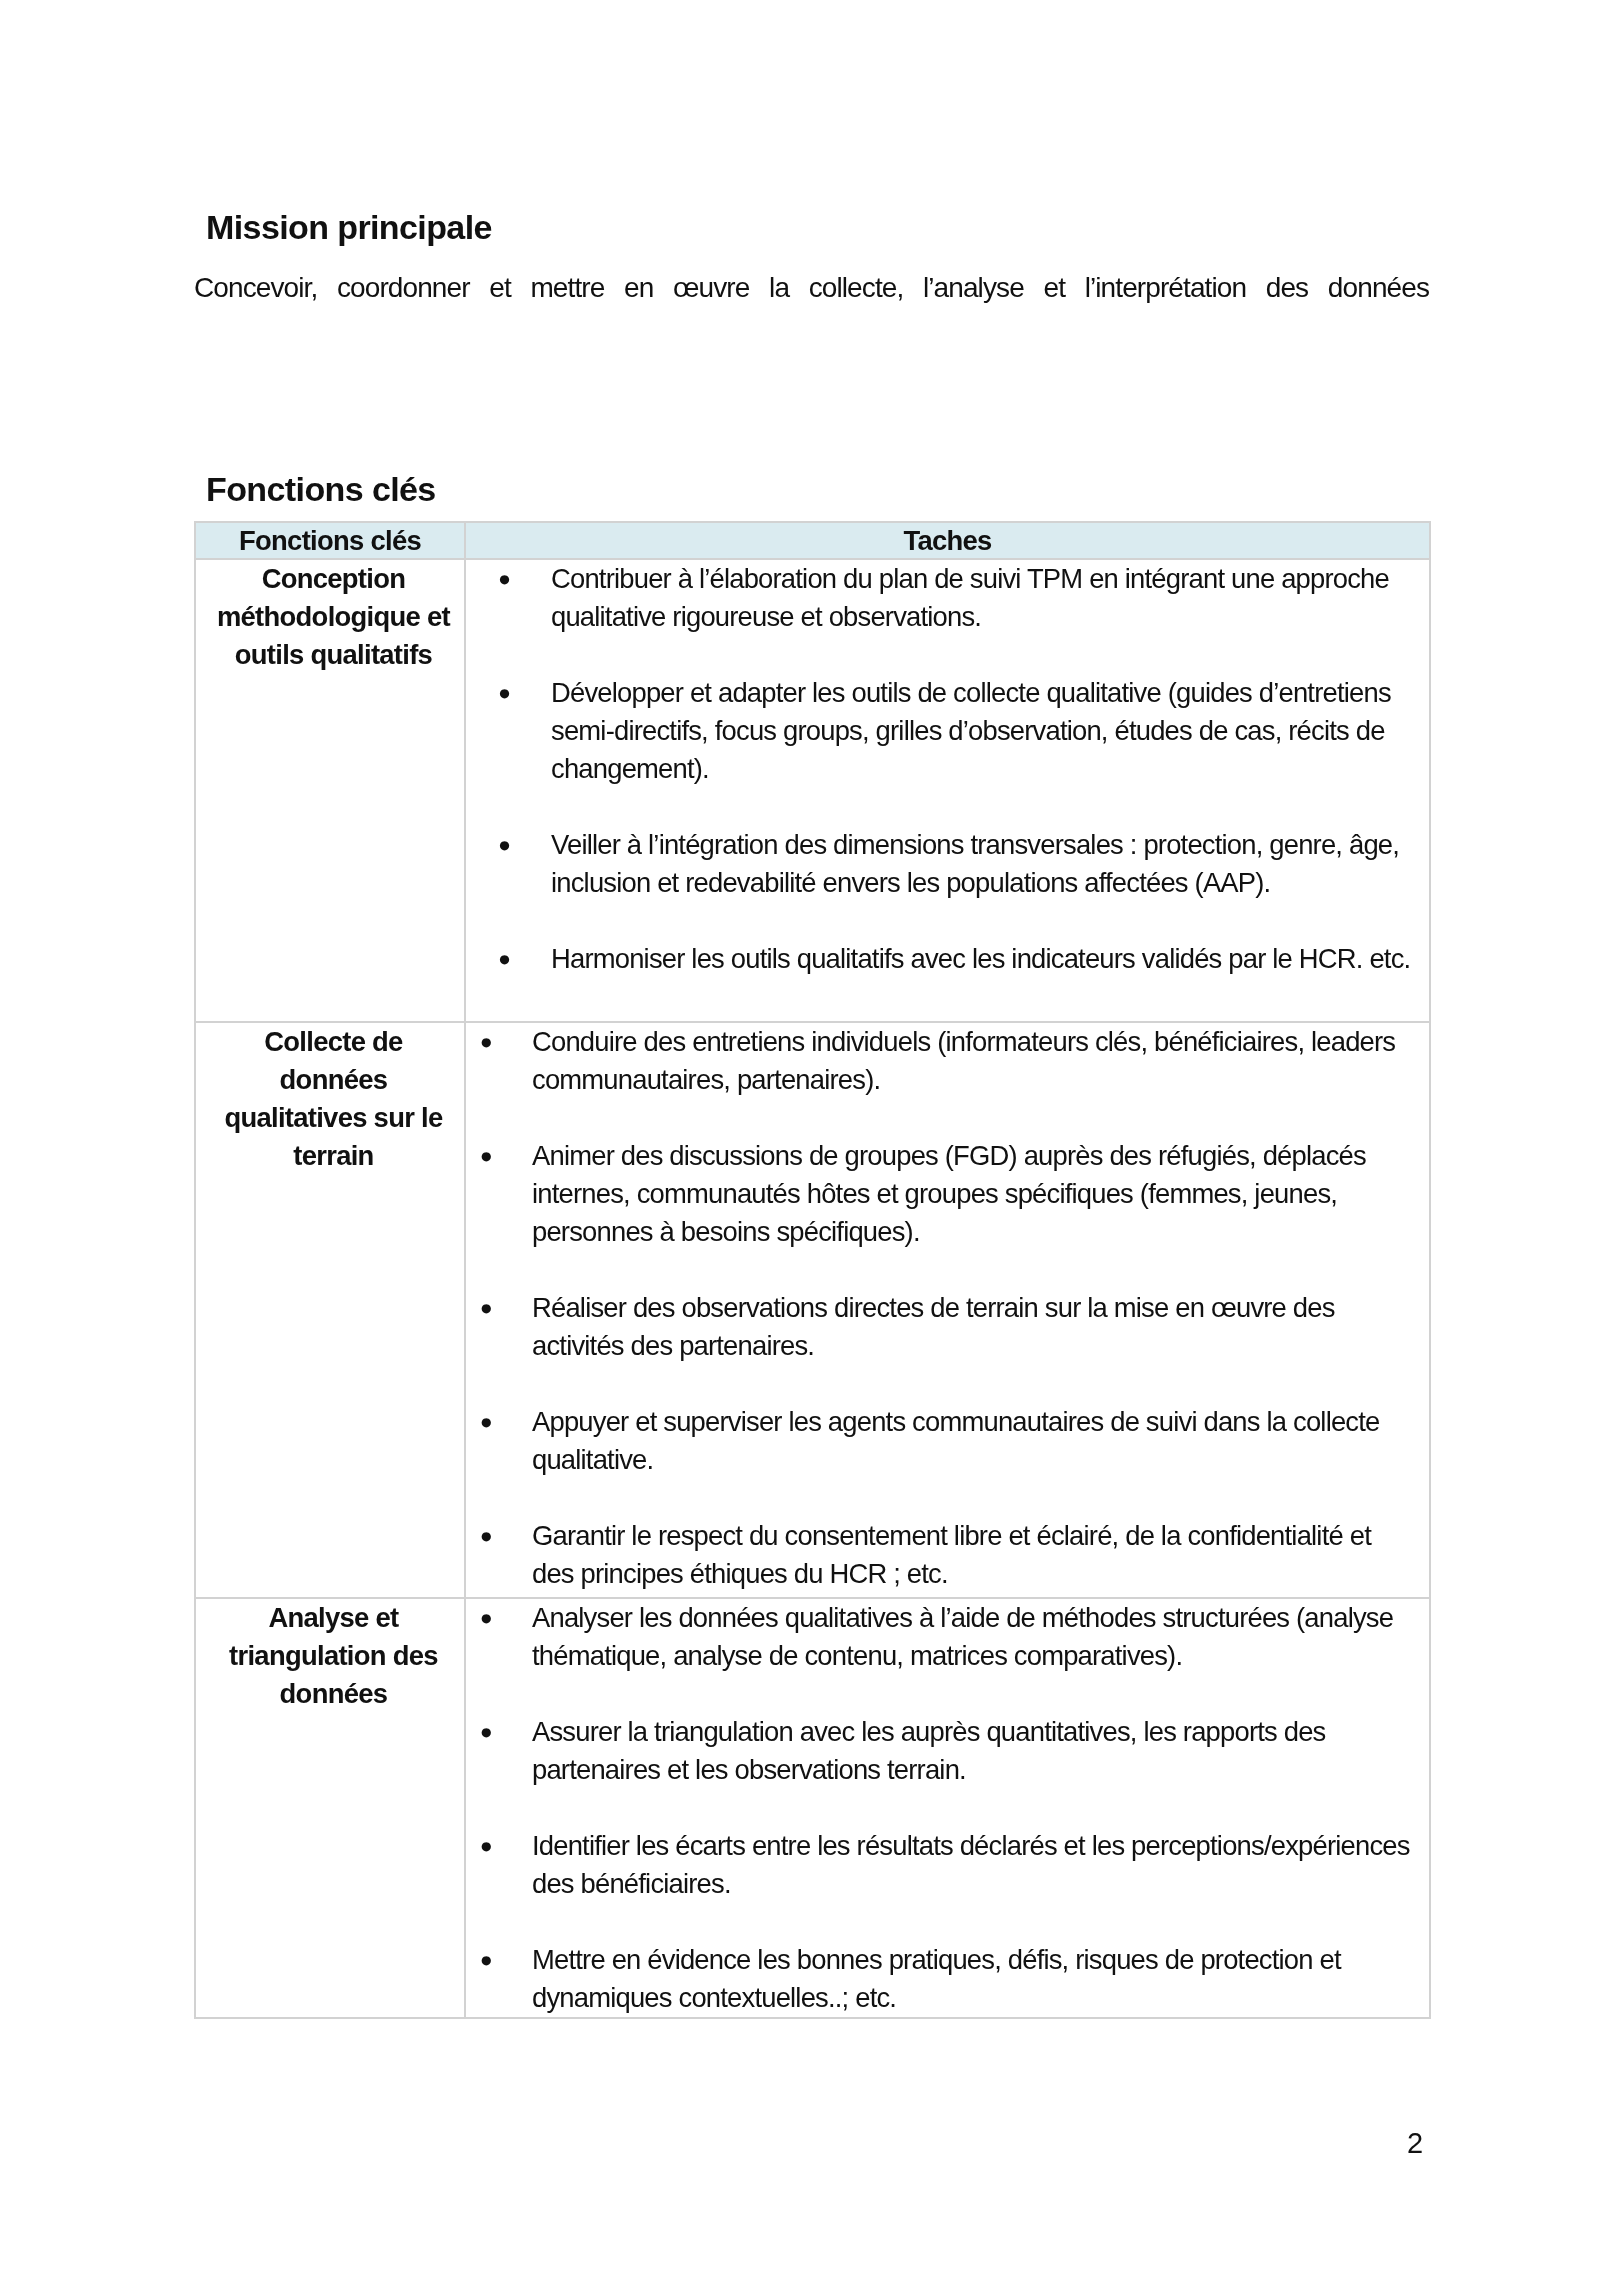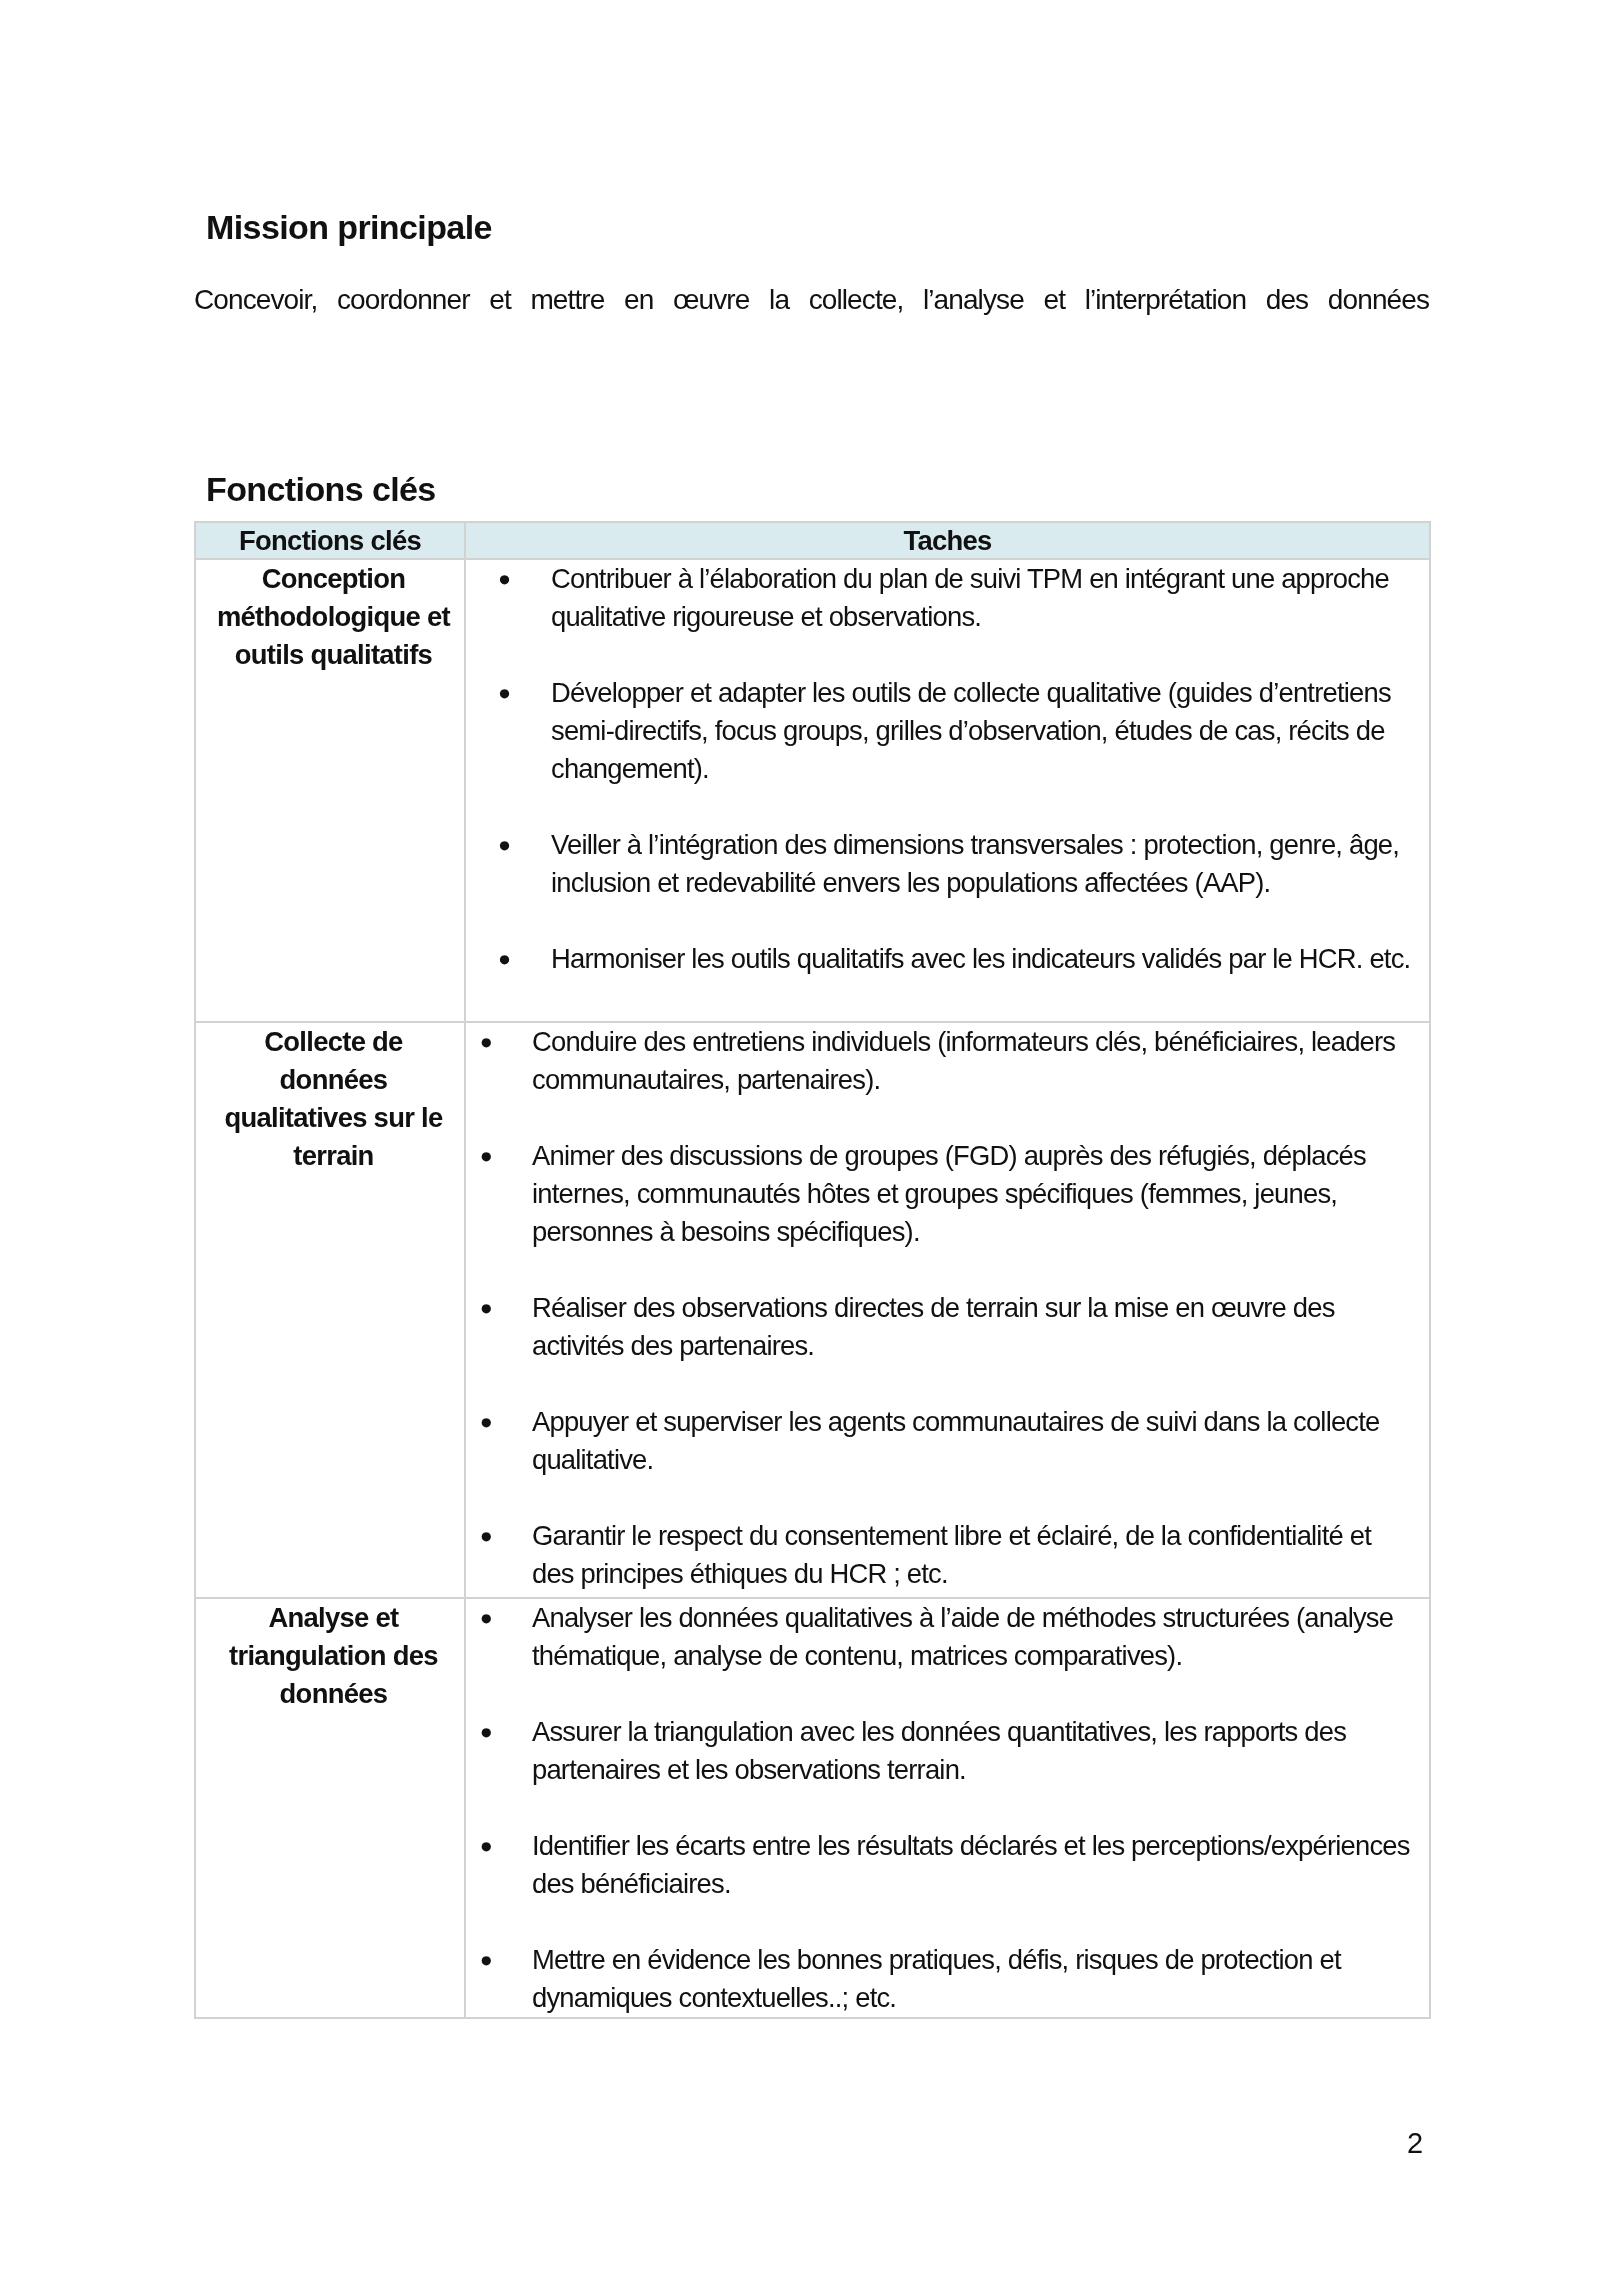--- a/index.html
+++ b/index.html
@@ -23,21 +23,21 @@
       line-height: 39px;
       margin: 12px;
       letter-spacing: -0.6px;
     }
     #h-mission { top: 196px; }
     #h-fonctions { top: 458px; }
 
     .para {
       position: absolute;
       left: 194px;
-      top: 272px;
+      top: 260px;
       width: 1235px;
       font-size: 28px;
       line-height: 56px;
       text-align: justify;
       text-align-last: left;
       letter-spacing: -0.9px;
       margin: 0;
     }
     .para .line {
       display: block;
@@ -163,21 +163,21 @@
           <li><span class="bullet">●</span><span>Appuyer et superviser les agents communautaires de suivi dans la collecte qualitative.</span></li>
           <li><span class="bullet">●</span><span>Garantir le respect du consentement libre et éclairé, de la confidentialité et des principes éthiques du HCR ; etc.</span></li>
         </ul>
       </td>
     </tr>
     <tr class="row3">
       <td class="fn-cell">Analyse et triangulation des données</td>
       <td>
         <ul class="task-list">
           <li><span class="bullet">●</span><span>Analyser les données qualitatives à l’aide de méthodes structurées (analyse thématique, analyse de contenu, matrices comparatives).</span></li>
-          <li><span class="bullet">●</span><span>Assurer la triangulation avec les données quantitatives, les rapports des partenaires et les observations terrain.</span></li>
+          <li><span class="bullet">●</span><span>Assurer la triangulation avec les auprès quantitatives, les rapports des partenaires et les observations terrain.</span></li>
           <li><span class="bullet">●</span><span>Identifier les écarts entre les résultats déclarés et les perceptions/expériences des bénéficiaires.</span></li>
           <li><span class="bullet">●</span><span>Mettre en évidence les bonnes pratiques, défis, risques de protection et dynamiques contextuelles..; etc.</span></li>
         </ul>
       </td>
     </tr>
   </tbody>
 </table>
 
 <div id="page-number">2</div>
 

